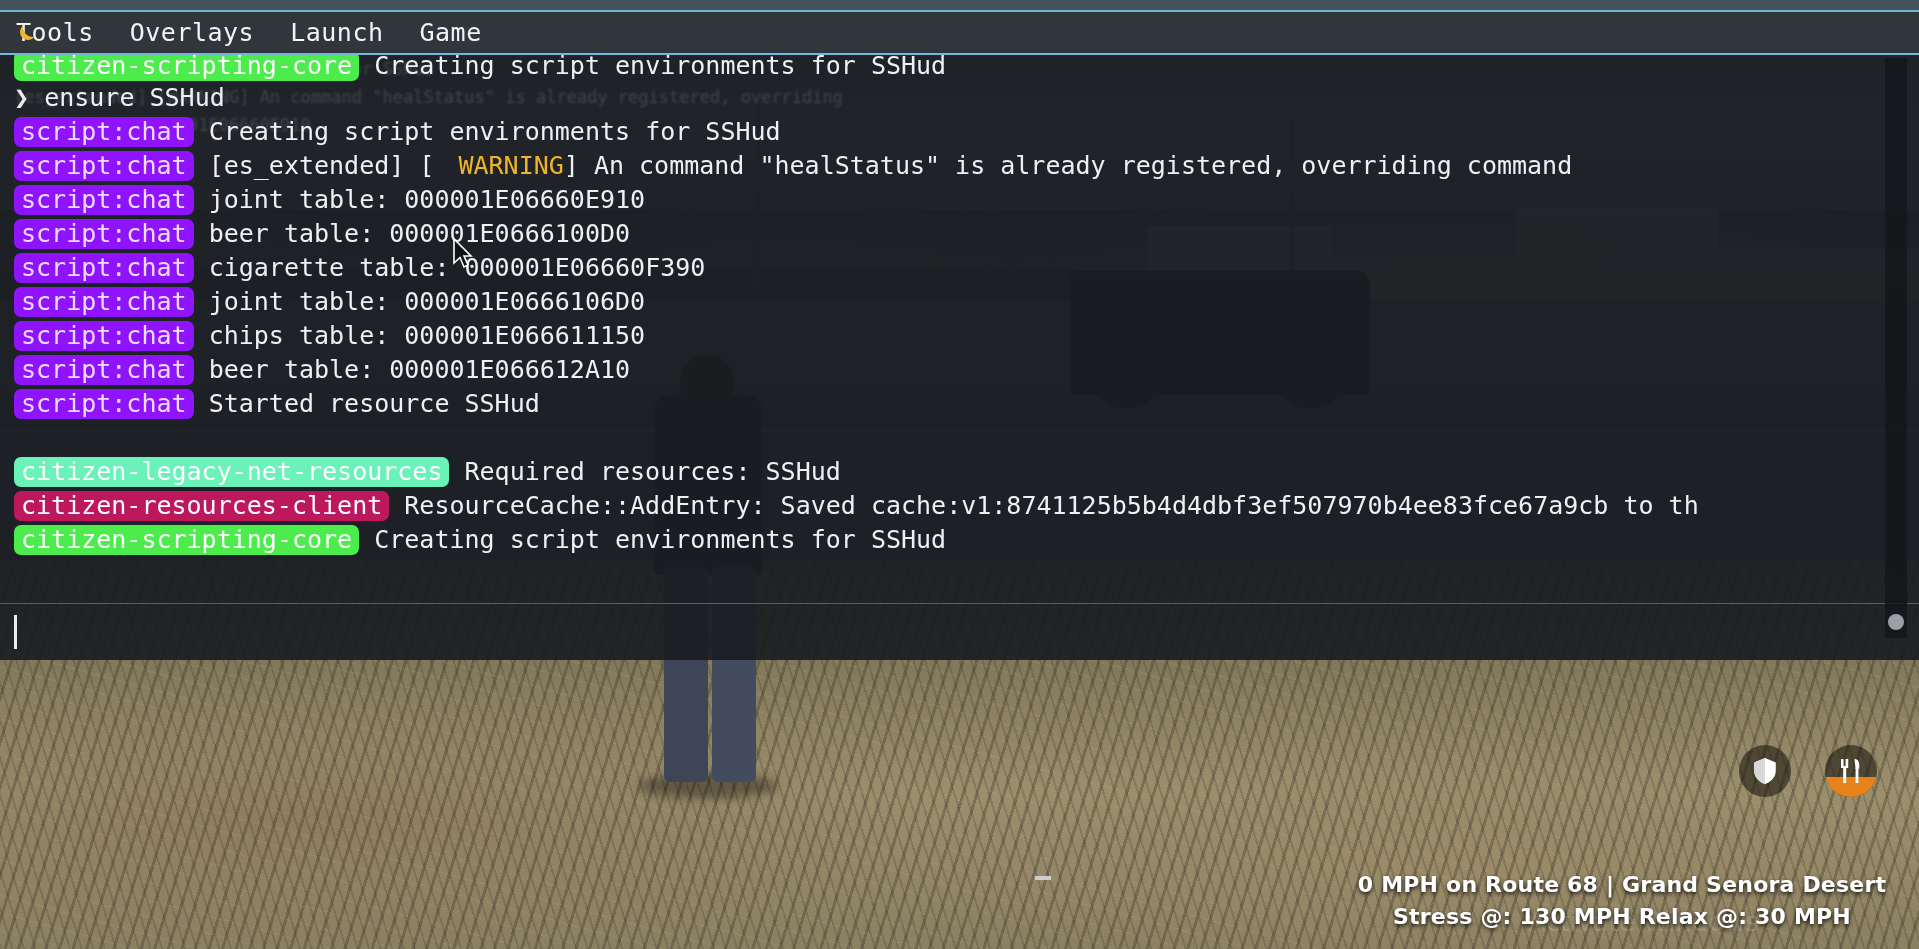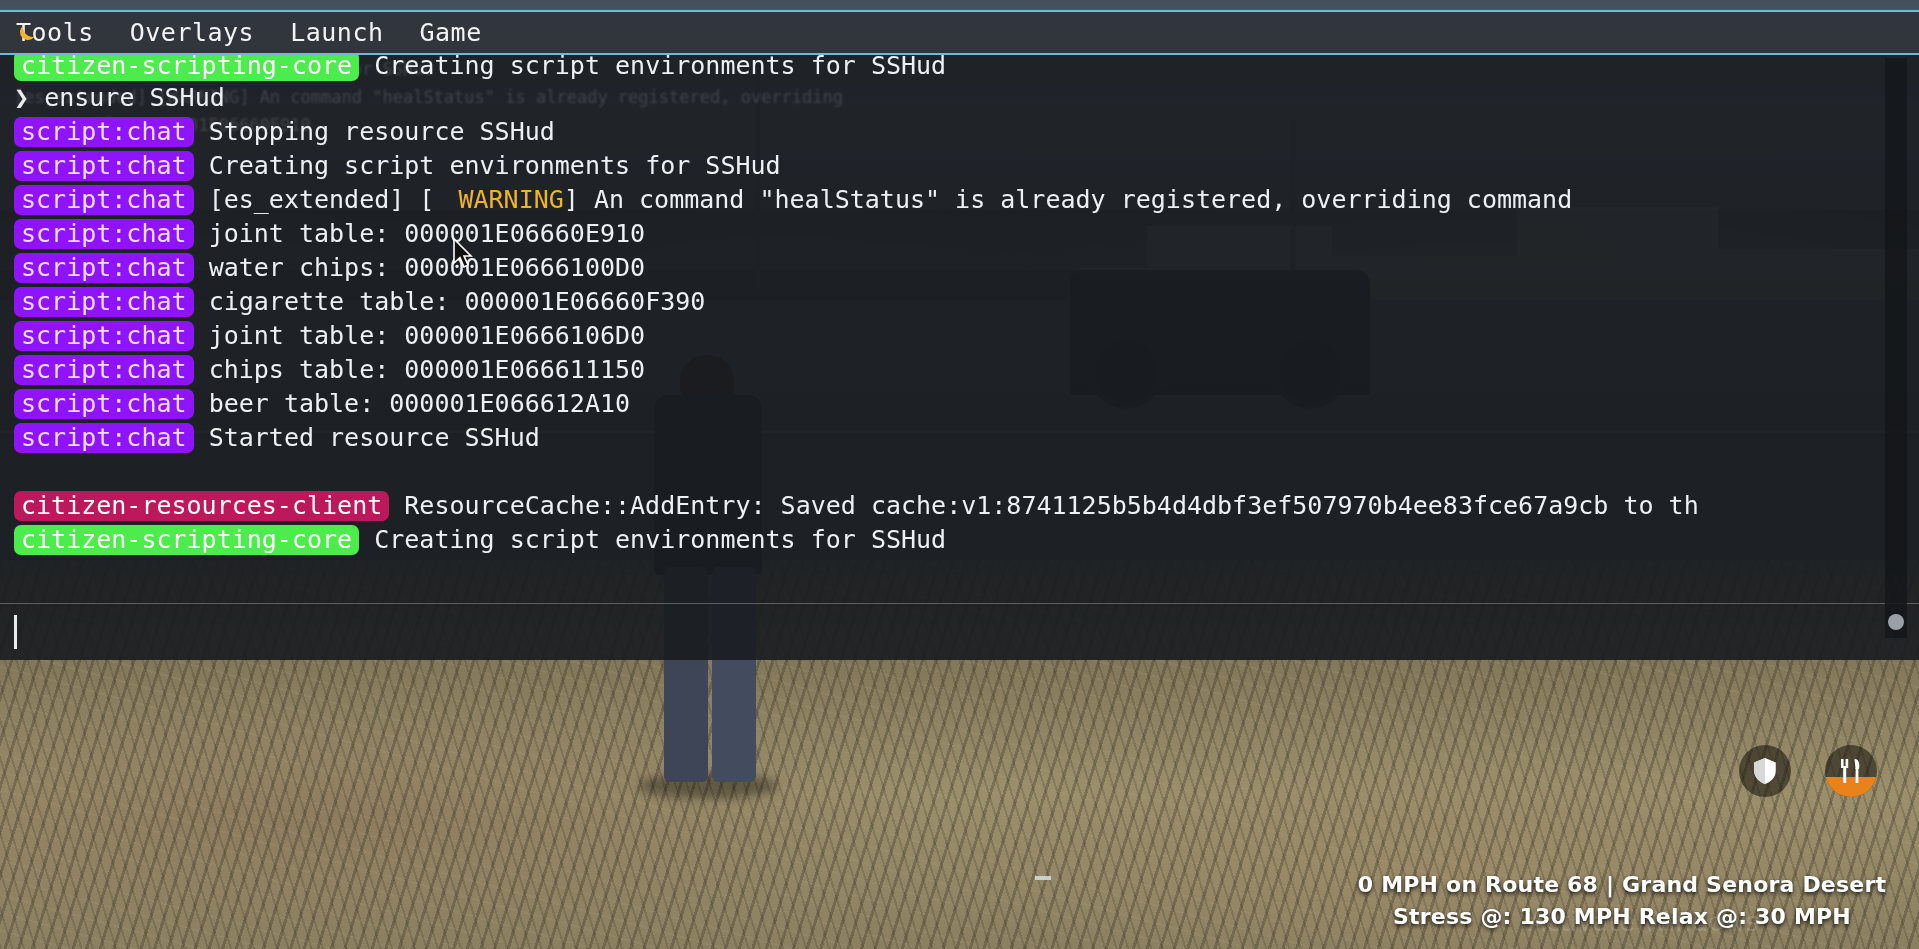--- a/index.html
+++ b/index.html
@@ -248,31 +248,31 @@
       <div>joint   table: 000001E06660E910</div>
     </div>
 
     <div class="clipline">
       <span class="tag tag-scrcore">citizen-scripting-core</span>
       <span class="msg">Creating script environments for SSHud</span>
     </div>
 
     <div class="log" id="log-container">
         <div class="row"><span class="prompt-arrow">❯</span> <span class="msg">ensure SSHud</span></div>
-        <div class="row"><span class="tag tag-chat">script:chat</span> <span class="msg">Stopping resource SSHud</span></div>
         <div class="row"><span class="tag tag-chat">script:chat</span> <span class="msg">Creating script environments for SSHud</span></div>
         <div class="row"><span class="tag tag-chat">script:chat</span> <span class="msg">[es_extended] [</span><span class="warn">WARNING</span><span class="msg">] An command "healStatus" is already registered, overriding command</span></div>
         <div class="row"><span class="tag tag-chat">script:chat</span> <span class="msg">joint     table: 000001E06660E910</span></div>
-        <div class="row"><span class="tag tag-chat">script:chat</span> <span class="msg">water     chips: 000001E0666100D0</span></div>
+        <div class="row"><span class="tag tag-chat">script:chat</span> <span class="msg">beer     table: 000001E0666100D0</span></div>
         <div class="row"><span class="tag tag-chat">script:chat</span> <span class="msg">cigarette     table: 000001E06660F390</span></div>
         <div class="row"><span class="tag tag-chat">script:chat</span> <span class="msg">joint     table: 000001E0666106D0</span></div>
         <div class="row"><span class="tag tag-chat">script:chat</span> <span class="msg">chips     table: 000001E066611150</span></div>
         <div class="row"><span class="tag tag-chat">script:chat</span> <span class="msg">beer     table: 000001E066612A10</span></div>
         <div class="row"><span class="tag tag-chat">script:chat</span> <span class="msg">Started resource SSHud</span></div>
         <div class="row blank"></div>
+        <div class="row"><span class="tag tag-legacy">citizen-legacy-net-resources</span> <span class="msg">Required resources: SSHud</span></div>
         <div class="row"><span class="tag tag-rescli">citizen-resources-client</span> <span class="msg">ResourceCache::AddEntry: Saved cache:v1:8741125b5b4d4dbf3ef507970b4ee83fce67a9cb to th</span></div>
         <div class="row"><span class="tag tag-scrcore">citizen-scripting-core</span> <span class="msg">Creating script environments for SSHud</span></div>
       </div>
 
     <div class="console-divider"></div>
     <div class="console-input">
       <div class="caret"></div>
       <span></span>
     </div>
   </div>

